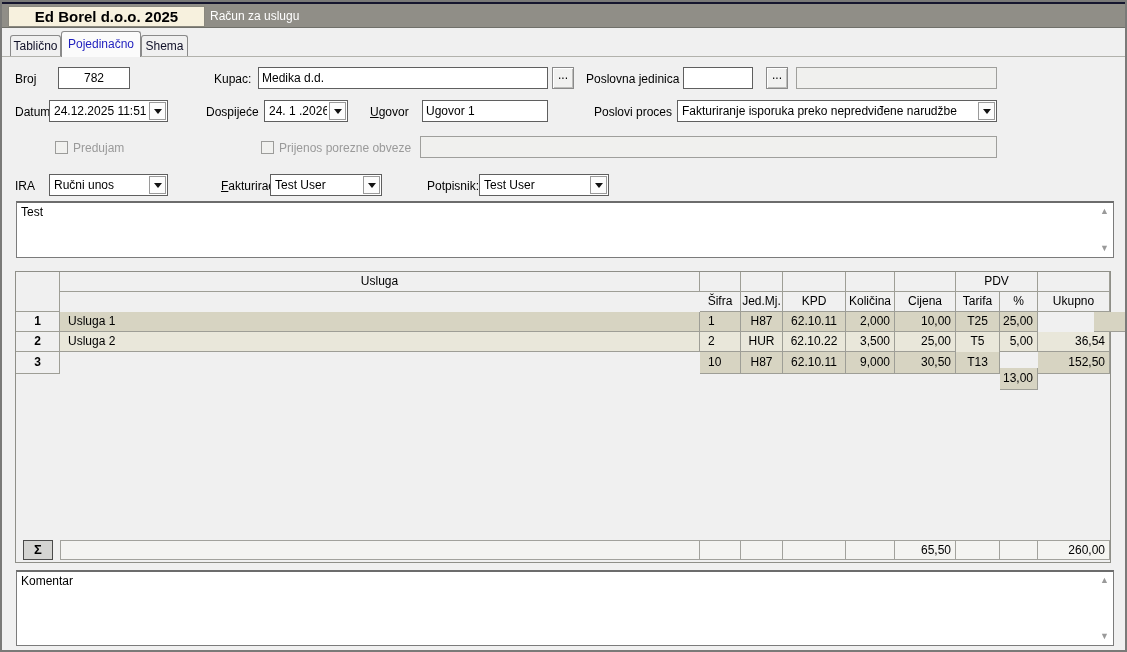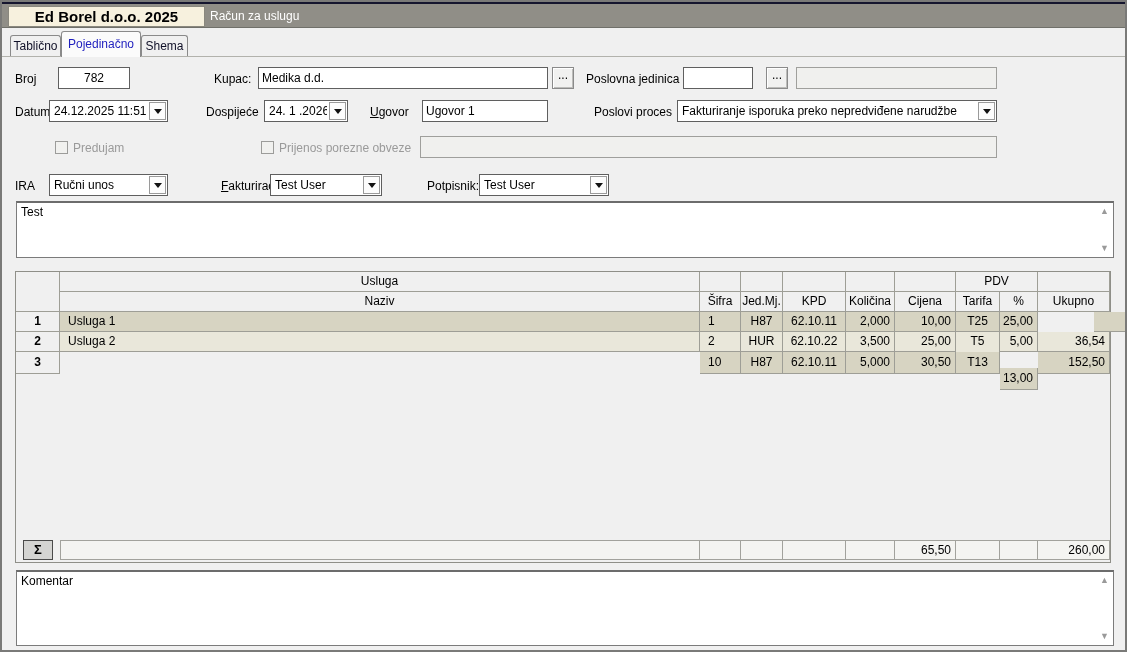--- a/index.html
+++ b/index.html
@@ -134,21 +134,20 @@
     <div class="cell hdr" style="left:0;top:0;width:44px;height:40px;"></div>
     <div class="cell hdr" style="left:44px;top:0;width:640px;height:20px;">Usluga</div>
     <div class="cell hdr" style="left:684px;top:0;width:41px;height:20px;"></div>
     <div class="cell hdr" style="left:725px;top:0;width:42px;height:20px;"></div>
     <div class="cell hdr" style="left:767px;top:0;width:63px;height:20px;"></div>
     <div class="cell hdr" style="left:830px;top:0;width:49px;height:20px;"></div>
     <div class="cell hdr" style="left:879px;top:0;width:61px;height:20px;"></div>
     <div class="cell hdr" style="left:940px;top:0;width:82px;height:20px;">PDV</div>
     <div class="cell hdr" style="left:1022px;top:0;width:72px;height:20px;"></div>
 
-    <div class="cell hdr" style="left:44px;top:20px;width:640px;height:20px;">Naziv</div>
     <div class="cell hdr" style="left:684px;top:20px;width:41px;height:20px;">Šifra</div>
     <div class="cell hdr" style="left:725px;top:20px;width:42px;height:20px;">Jed.Mj.</div>
     <div class="cell hdr" style="left:767px;top:20px;width:63px;height:20px;">KPD</div>
     <div class="cell hdr" style="left:830px;top:20px;width:49px;height:20px;">Količina</div>
     <div class="cell hdr" style="left:879px;top:20px;width:61px;height:20px;">Cijena</div>
     <div class="cell hdr" style="left:940px;top:20px;width:44px;height:20px;">Tarifa</div>
     <div class="cell hdr" style="left:984px;top:20px;width:38px;height:20px;">%</div>
     <div class="cell hdr" style="left:1022px;top:20px;width:72px;height:20px;">Ukupno</div>
 
     <div class="cell rowhdr" style="left:0;top:40px;width:44px;height:20px;">1</div>
@@ -170,21 +169,21 @@
     <div class="cell rowB numc" style="left:830px;top:60px;width:49px;height:20px;">3,500</div>
     <div class="cell rowB numc" style="left:879px;top:60px;width:61px;height:20px;">25,00</div>
     <div class="cell rowB ctr" style="left:940px;top:60px;width:44px;height:32px;">T5</div>
     <div class="cell rowB numc" style="left:984px;top:60px;width:38px;height:20px;">5,00</div>
     <div class="cell rowB numc" style="left:1022px;top:60px;width:72px;height:20px;">36,54</div>
 
     <div class="cell rowhdr" style="left:0;top:80px;width:44px;height:22px;line-height:21px;">3</div>
     <div class="cell rowA lft" style="left:684px;top:80px;width:41px;height:22px;line-height:21px;">10</div>
     <div class="cell rowA ctr" style="left:725px;top:80px;width:42px;height:22px;line-height:21px;">H87</div>
     <div class="cell rowA ctr" style="left:767px;top:80px;width:63px;height:22px;line-height:21px;">62.10.11</div>
-    <div class="cell rowA numc" style="left:830px;top:80px;width:49px;height:22px;line-height:21px;">5,000</div>
+    <div class="cell rowA numc" style="left:830px;top:80px;width:49px;height:22px;line-height:21px;">9,000</div>
     <div class="cell rowA numc" style="left:879px;top:80px;width:61px;height:22px;line-height:21px;">30,50</div>
     <div class="cell rowA ctr" style="left:940px;top:80px;width:44px;height:22px;line-height:21px;">T13</div>
     <div class="cell rowA numc" style="left:984px;top:96px;width:38px;height:22px;line-height:21px;">13,00</div>
     <div class="cell rowA numc" style="left:1022px;top:80px;width:72px;height:22px;line-height:21px;">152,50</div>
 
     <div class="sigma" style="left:7px;top:268px;width:30px;height:20px;">Σ</div>
     <div class="sumcell" style="left:44px;top:268px;width:640px;height:20px;border-left:1px solid #a2a29c;"></div>
     <div class="sumcell" style="left:684px;top:268px;width:41px;height:20px;"></div>
     <div class="sumcell" style="left:725px;top:268px;width:42px;height:20px;"></div>
     <div class="sumcell" style="left:767px;top:268px;width:63px;height:20px;"></div>

